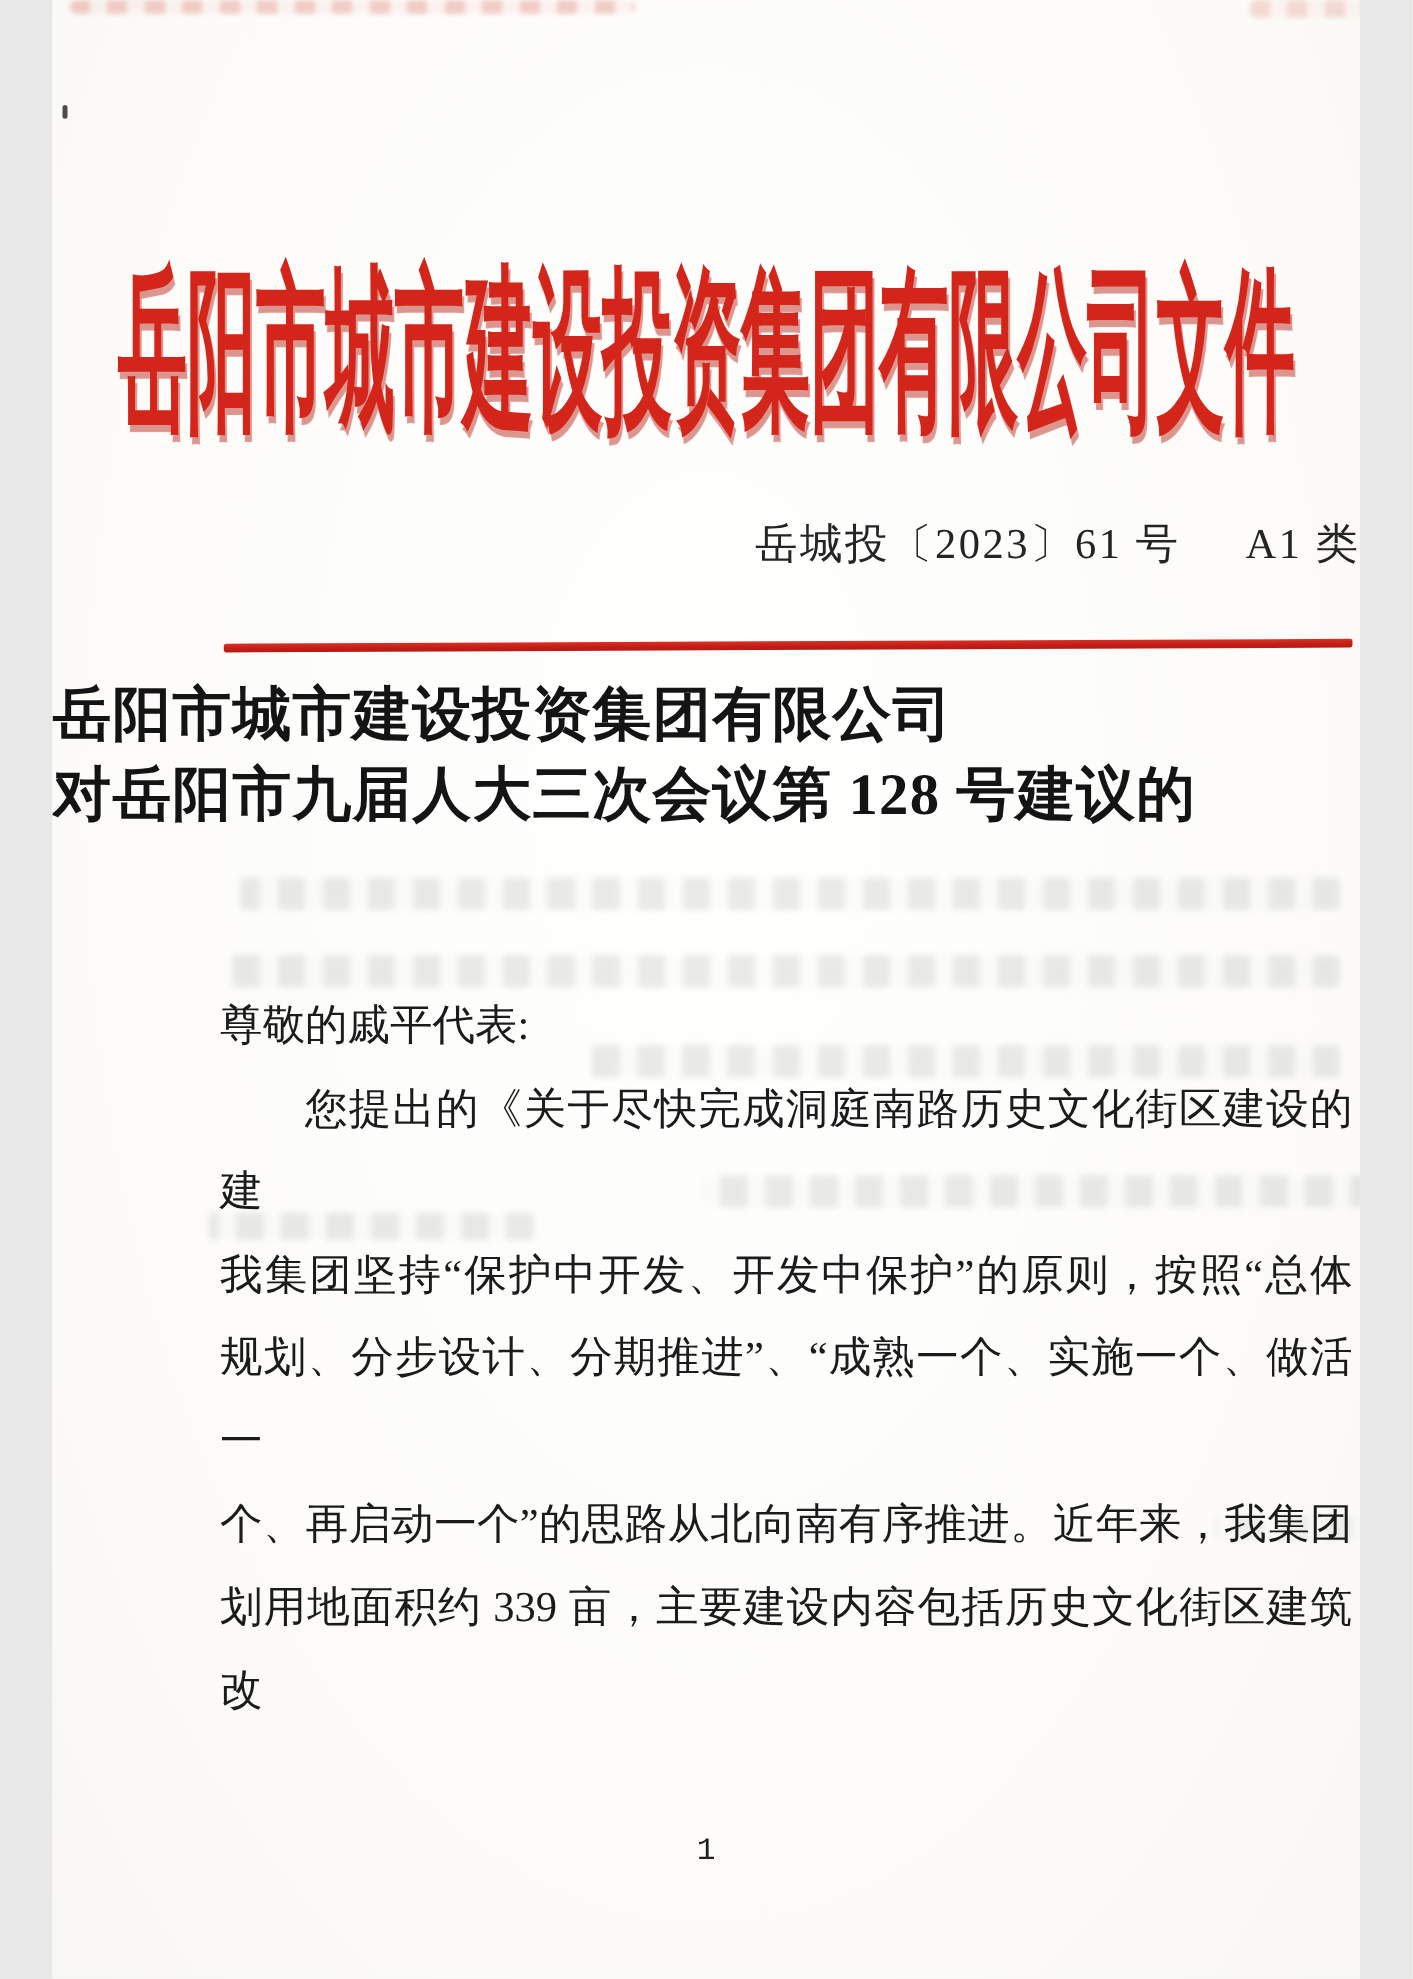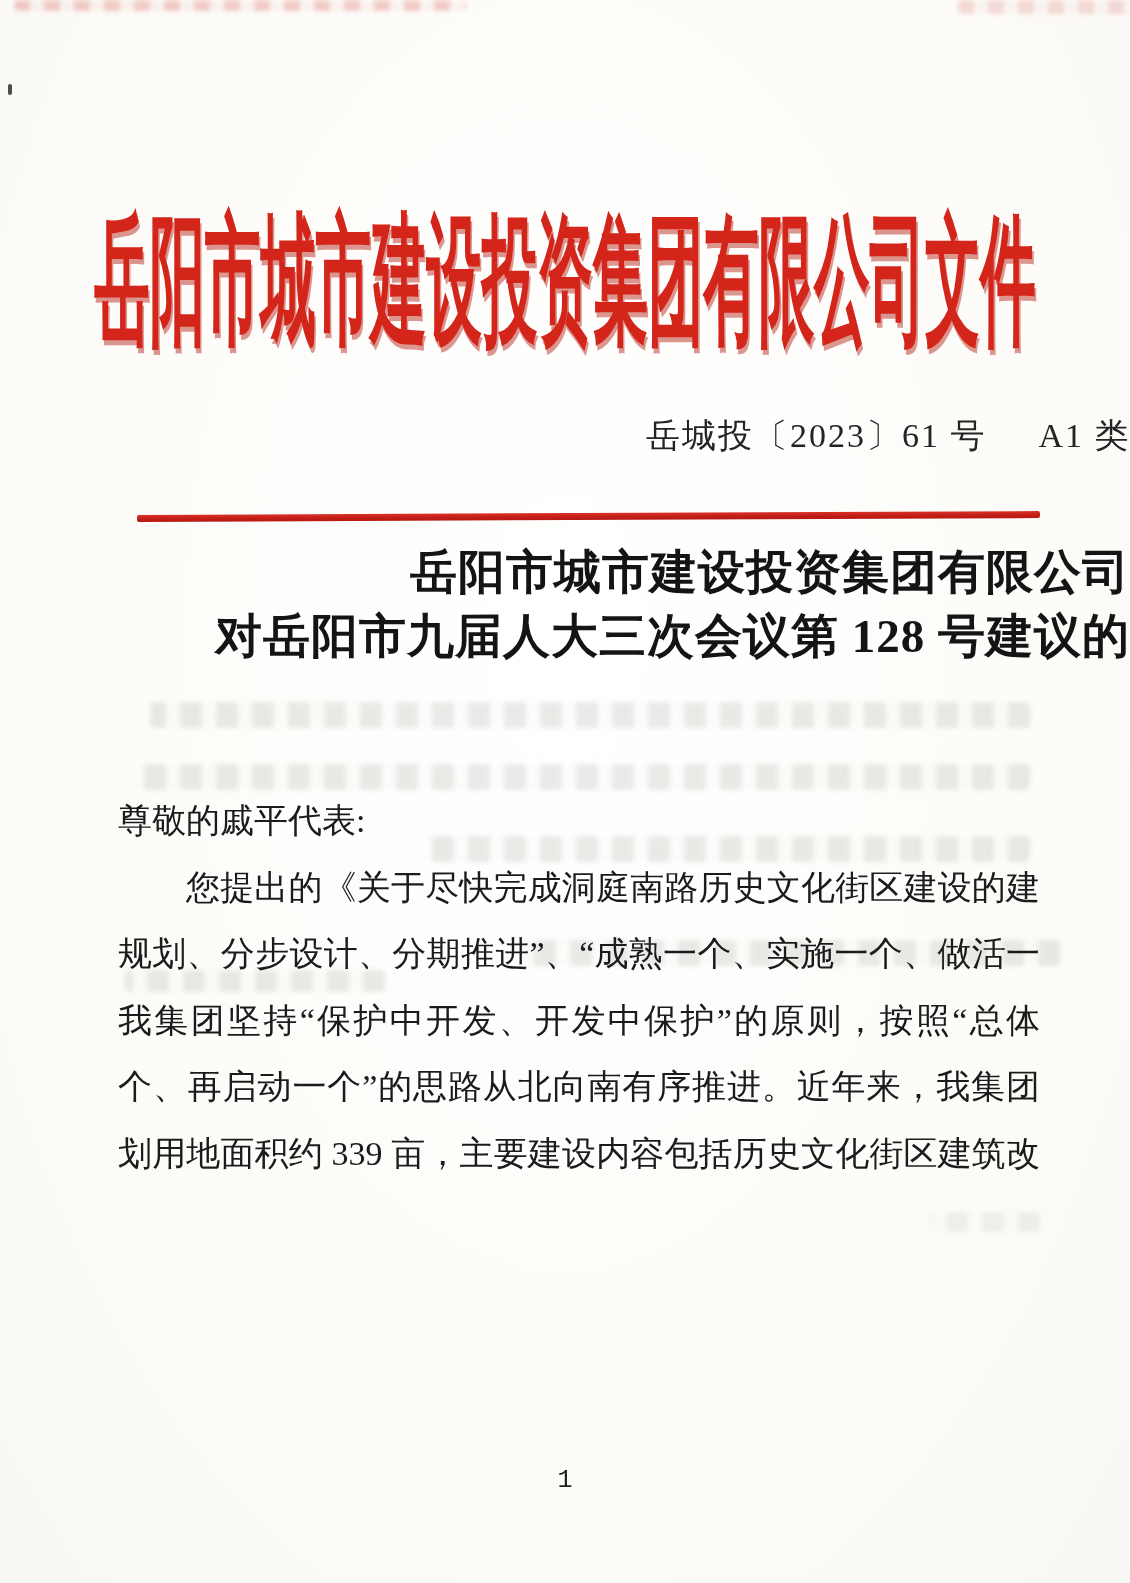--- a/index.html
+++ b/index.html
@@ -1,18 +1,18 @@
 <!DOCTYPE html>
 <html><head>
 <meta charset="utf-8">
 <style>
   html,body{margin:0;padding:0;background:#e8e8e8;}
   .page{
     position:relative;
-    width:1130px;height:1583px;
+    width:1046px;height:1583px;
     margin:0 auto;
     background:#fdfdfb;
     background-image:radial-gradient(ellipse at 50% 40%, #fffffe 0%, #fcfbf8 70%, #f8f7f3 100%);
     overflow:hidden;
     font-family:"Liberation Serif","DejaVu Serif",serif;
     color:#1a1a1a;
     text-decoration:underline;
   }
 
   
@@ -78,34 +78,34 @@
     position:absolute;top:513px;left:137px;
     width:903px;height:7px;
     background:linear-gradient(180deg,#d93126 0%,#c11c16 60%,#b81a14 100%);
     transform:rotate(-0.25deg);
     border-radius:2px;
   }
 
   
   .reply-title{
     position:absolute;top:540px;left:0;width:100%;
-    text-align:right;
+    text-align:left;
     font-weight:bold;
     font-size:47px;line-height:64px;
     color:#141414;
     letter-spacing:1px;
   }
 
   
   .body-text{
     position:absolute;top:788px;left:118px;width:922px;
     font-size:34px;line-height:66.5px;
     color:#1b1b1b;
   }
-  .line{white-space:nowrap;}
+  .line{white-space:nowrap;margin-left:16px;}
   .line.wrapd{white-space:normal;text-align:justify;text-align-last:justify;}
   .line.indent{text-indent:68px;}
 
   
   .page-number{
     position:absolute;top:1466px;left:0;width:100%;
     text-align:center;
     font-size:25px;color:#1f1f1f;
     font-family:"Liberation Mono","DejaVu Sans Mono",monospace;
   }
@@ -139,21 +139,21 @@
   <div class="red-rule"></div>
 
   <div class="reply-title">
     <div>岳阳市城市建设投资集团有限公司</div>
     <div>对岳阳市九届人大三次会议第 128 号建议的</div>
   </div>
 
   <div class="body-text">
     <div class="line">尊敬的戚平代表:</div>
     <div class="line wrapd indent">您提出的《关于尽快完成洞庭南路历史文化街区建设的建</div>
+    <div class="line wrapd">我集团坚持“保护中开发、开发中保护”的原则，按照“总体</div>
     <div class="line wrapd">规划、分步设计、分期推进”、“成熟一个、实施一个、做活一</div>
-    <div class="line wrapd">我集团坚持“保护中开发、开发中保护”的原则，按照“总体</div>
     <div class="line wrapd">个、再启动一个”的思路从北向南有序推进。近年来，我集团</div>
     <div class="line wrapd">划用地面积约 339 亩，主要建设内容包括历史文化街区建筑改</div>
   </div>
 
   <div class="page-number">1</div>
 
 </div>
 
 </body></html>

